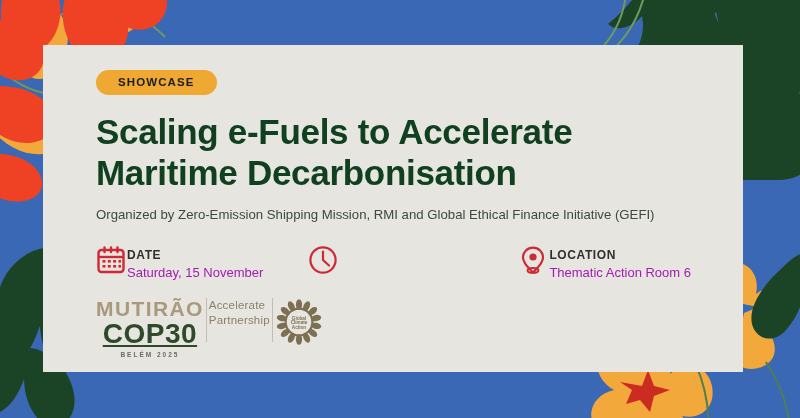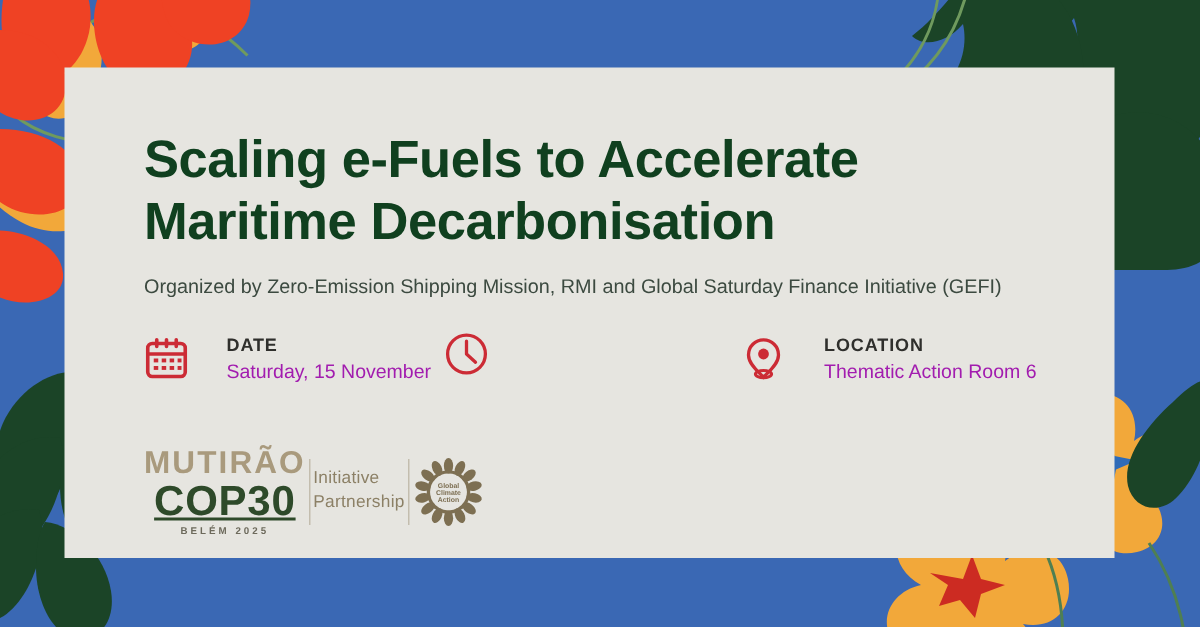--- a/index.html
+++ b/index.html
@@ -54,21 +54,21 @@
     font-size:13.2px;
     line-height:1.3;
   }
 
   
   .meta-row {
     margin-top:22px;
     display:flex;
     align-items:flex-start;
   }
-  .meta-item { display:flex; align-items:center; gap:25px; }
+  .meta-item { display:flex; align-items:flex-start; gap:1px; }
   .meta-item.date     { width:220px; }
   .meta-item.time     { width:218px; }
   .meta-item.location { flex:1; }
 
   .meta-icon { width:30px; height:30px; flex:0 0 30px; }
   .meta-icon svg { display:block; }
 
   .meta-label {
     color:#2f2f2c;
     font-size:12px;
@@ -82,21 +82,20 @@
     line-height:1.3;
     margin-top:1px;
     white-space:nowrap;
   }
 
   
   .logos {
     position:absolute;
     left:53px; bottom:14px;
     display:flex;
-    align-items:center;
     gap:2px;
   }
   .cop-logo { text-align:center; line-height:1; }
   .cop-mutirao {
     font-size:21px; font-weight:bold; letter-spacing:1.4px;
     color:#a99a7d;
   }
   .cop-cop30 {
     font-size:28px; font-weight:bold; letter-spacing:0.5px;
     color:#2e4a2a; margin-top:1px;text-decoration:underline;
@@ -204,24 +203,25 @@
   </svg>
 
   <svg style="right:-8px;top:250px;" width="60" height="90" viewBox="0 0 60 90">
     <path d="M54 4 C62 30 56 60 38 80 C26 94 8 90 4 74 C0 56 16 34 34 18 C42 10 50 4 54 4Z" fill="#1b4427"></path>
   </svg>
 </div>
 
 <div class="card">
   <div class="card-inner">
 
+    <div class="badge">SHOWCASE</div>
 
     <div class="title">Scaling e-Fuels to Accelerate Maritime Decarbonisation</div>
 
-    <div class="subtitle">Organized by Zero-Emission Shipping Mission, RMI and Global Saturday Finance Initiative (GEFI)</div>
+    <div class="subtitle">Organized by Zero-Emission Shipping Mission, RMI and Global Ethical Finance Initiative (GEFI)</div>
 
     <div class="meta-row">
 
       <div class="meta-item date">
         <span class="meta-icon">
           <svg width="30" height="30" viewBox="0 0 30 30">
             <rect x="2.5" y="5" width="25" height="22" rx="3" fill="none" stroke="#cc2b35" stroke-width="2.4"></rect>
             <path d="M2.5 12 H27.5" stroke="#cc2b35" stroke-width="2.4"></path>
             <path d="M8.5 2.5 V7 M15 2.5 V7 M21.5 2.5 V7" stroke="#cc2b35" stroke-width="2.4" stroke-linecap="round"></path>
             <g fill="#cc2b35">
@@ -272,21 +272,21 @@
 
     <div class="cop-logo">
       <div class="cop-mutirao">MUTIRÃO</div>
       <div class="cop-cop30">COP30</div>
       <div class="cop-belem">BELÉM 2025</div>
     </div>
 
     <div class="divider"></div>
 
     <div class="mp-text">
-      <span>Initiative</span><br>
+      <span>Accelerate</span><br>
       <span>Partnership</span>
     </div>
 
     <div class="divider"></div>
 
     <div class="gca-seal">
       <svg width="48" height="48" viewBox="0 0 48 48">
         <g fill="#7d6f52">
           <g id="petals">
             <ellipse cx="24" cy="6.5" rx="3.1" ry="5.2"></ellipse>

